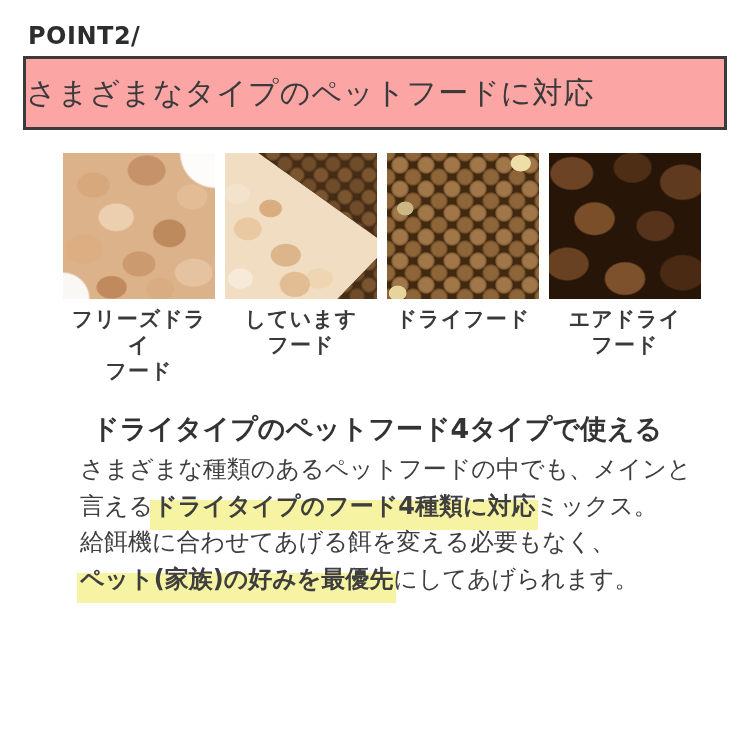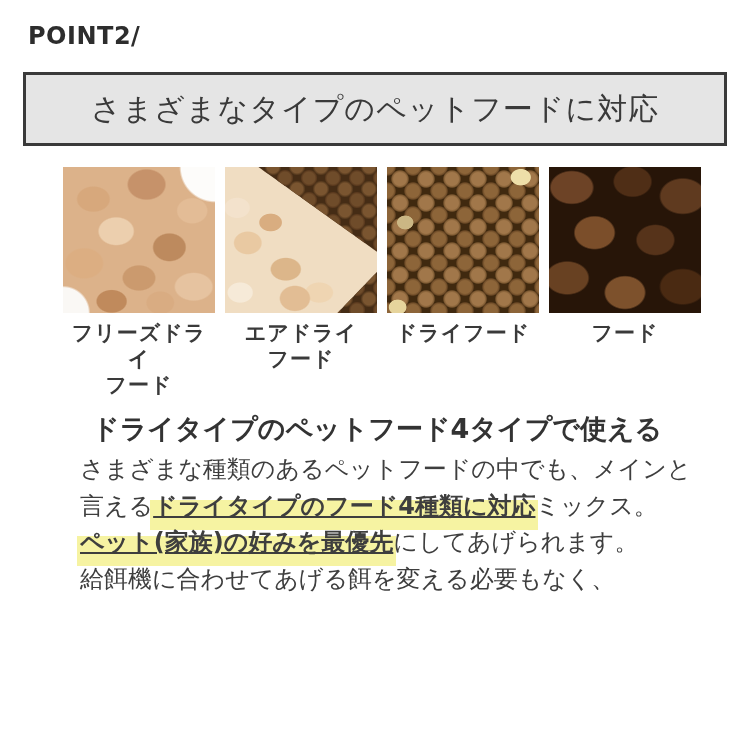--- a/index.html
+++ b/index.html
@@ -13,26 +13,26 @@
   html,body{margin:0;padding:0;}
   .page{
     position:relative;width:750px;height:628px;background:var(--page_background);
     font-family:"DejaVu Sans","Liberation Sans",sans-serif;overflow:hidden;
   }
   .point-label{
     position:absolute;left:28px;top:22px;
     font-size:24px;font-weight:700;letter-spacing:.5px;color:#2d2d2d;
   }
   .title-box{
-    position:absolute;left:23px;top:72px;width:704px;height:74px;box-sizing:border-box;
-    border:3px solid var(--box_border);background:#e5e5e5;
-    display:flex;align-items:center;justify-content:center;
+    position:absolute;left:23px;top:56px;width:704px;height:74px;box-sizing:border-box;
+    border:3px solid var(--box_border);background:#fca5a5;
+    display:flex;align-items:center;justify-content:flex-start;
   }
   .title-text{font-size:30px;font-weight:500;letter-spacing:1px;color:#3a3a3a;}
-  .food-row{position:absolute;left:63px;top:167px;display:flex;gap:10px;}
+  .food-row{position:absolute;left:63px;top:153px;display:flex;gap:10px;}
   .food-item{margin:0;width:152px;}
   .photo{position:relative;width:152px;height:146px;overflow:hidden;}
   
   .photo-freeze{
     background-color:#dcb28a;
     background-image:
       radial-gradient(circle at 100% 0%, #fdfcfa 0 16%, rgba(253,252,250,0) 17%),
       radial-gradient(circle at 0% 100%, #faf8f5 0 12%, rgba(250,248,245,0) 13%),
       radial-gradient(26px 20px at 20% 22%, #d7a87c 0 60%, transparent 66%),
       radial-gradient(30px 24px at 55% 12%, #c6926a 0 60%, transparent 66%),
@@ -102,21 +102,21 @@
     font-size:27px;font-weight:700;color:var(--heading_text);letter-spacing:0;
   }
   .body-text{
     position:absolute;left:80px;top:451px;margin:0;
     font-size:24px;line-height:36.6px;color:var(--body_text);letter-spacing:0;
   }
   .line{display:block;white-space:nowrap;}
   .hl{
     font-weight:700;
     background-image:linear-gradient(to bottom, rgba(246,243,162,0) 22%, var(--highlight) 22%);
-    padding:0 3px 10px;margin:0 -3px -5px;text-decoration:underline;
+    padding:0 3px 10px;margin:0 -3px -5px;
   }
 </style>
 </head>
 <body>
 
 <div class="page">
 
   <div class="point-label">POINT2/</div>
 
   <div class="title-box">
@@ -132,44 +132,45 @@
           <span class="label-line">フード</span>
         </figcaption>
     </figure>
 
     <figure class="food-item">
       <div class="photo photo-mix">
         <div class="mix-dark mix-dark-main"></div>
         <div class="mix-dark mix-dark-corner"></div>
       </div>
       <figcaption class="food-label">
-          <span class="label-line">エアドライ</span>
+          <span class="label-line">しています</span>
           <span class="label-line">フード</span>
         </figcaption>
     </figure>
 
     <figure class="food-item">
       <div class="photo photo-dry"></div>
       <figcaption class="food-label">
           <span class="label-line">ドライフード</span>
           <span class="label-line"></span>
         </figcaption>
     </figure>
 
     <figure class="food-item">
       <div class="photo photo-air"></div>
       <figcaption class="food-label">
+          <span class="label-line">エアドライ</span>
           <span class="label-line">フード</span>
         </figcaption>
     </figure>
 
   </div>
 
   <h2 class="subheading">ドライタイプのペットフード4タイプで使える</h2>
 
   <p class="body-text">
       <span class="line"><span>さまざまな種類のあるペットフードの中でも、メインと</span></span>
       <span class="line"><span>言える</span><span class="hl">ドライタイプのフード4種類に対応</span><span>ミックス。</span></span>
+      <span class="line"><span>給餌機に合わせてあげる餌を変える必要もなく、</span></span>
       <span class="line"><span class="hl">ペット(家族)の好みを最優先</span><span>にしてあげられます。</span></span>
-      <span class="line"><span>給餌機に合わせてあげる餌を変える必要もなく、</span></span>
     </p>
 
 </div>
 
 </body></html>

